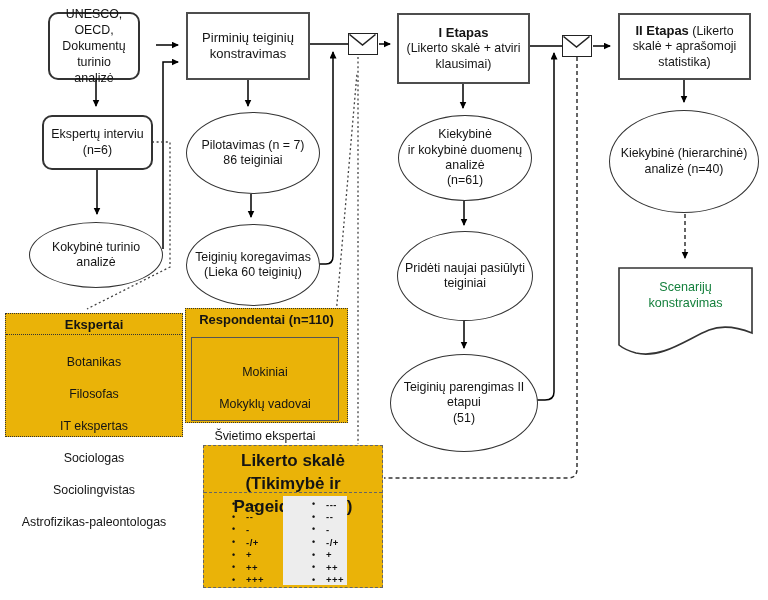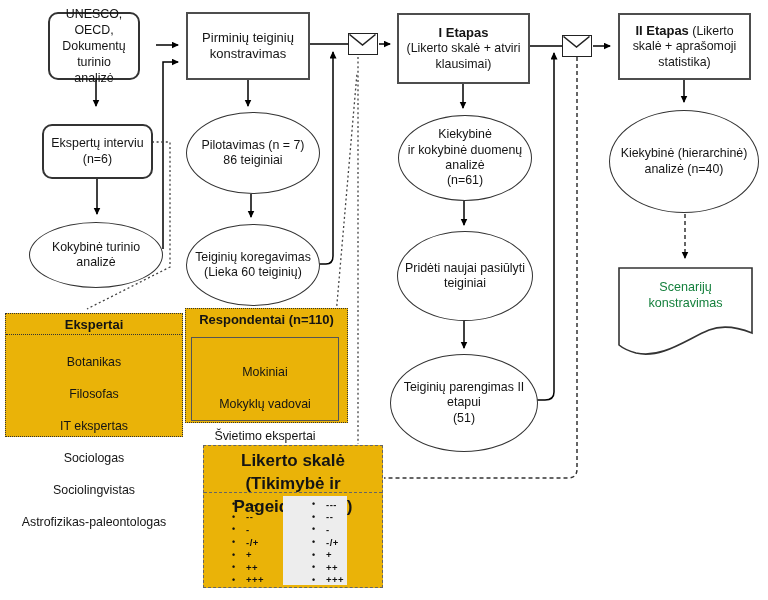--- a/index.html
+++ b/index.html
@@ -72,21 +72,21 @@
       <path d="M358,57 L358,444"></path>
       <path d="M334,338 L357,73"></path>
     </g>
   </svg>
 
   <div class="node rnd" style="left:48px;top:12px;width:92px;height:68px;line-height:16px;"><span>UNESCO,
 OECD,
 Dokumentų turinio
 analizė</span></div>
 
-  <div class="node rnd" style="left:42px;top:124px;width:111px;height:55px;"><span>Ekspertų interviu
+  <div class="node rnd" style="left:42px;top:115px;width:111px;height:55px;"><span>Ekspertų interviu
 (n=6)</span></div>
 
   <div class="node ell" style="left:29px;top:222px;width:134px;height:66px;"><span>Kokybinė turinio
 analizė</span></div>
 
   <div class="panel dotted" style="left:5px;top:313px;width:178px;height:124px;">
     <div class="phead underl">Ekspertai</div>
     <div class="plist">
       <div>Botanikas</div>
       <div>Filosofas</div>

